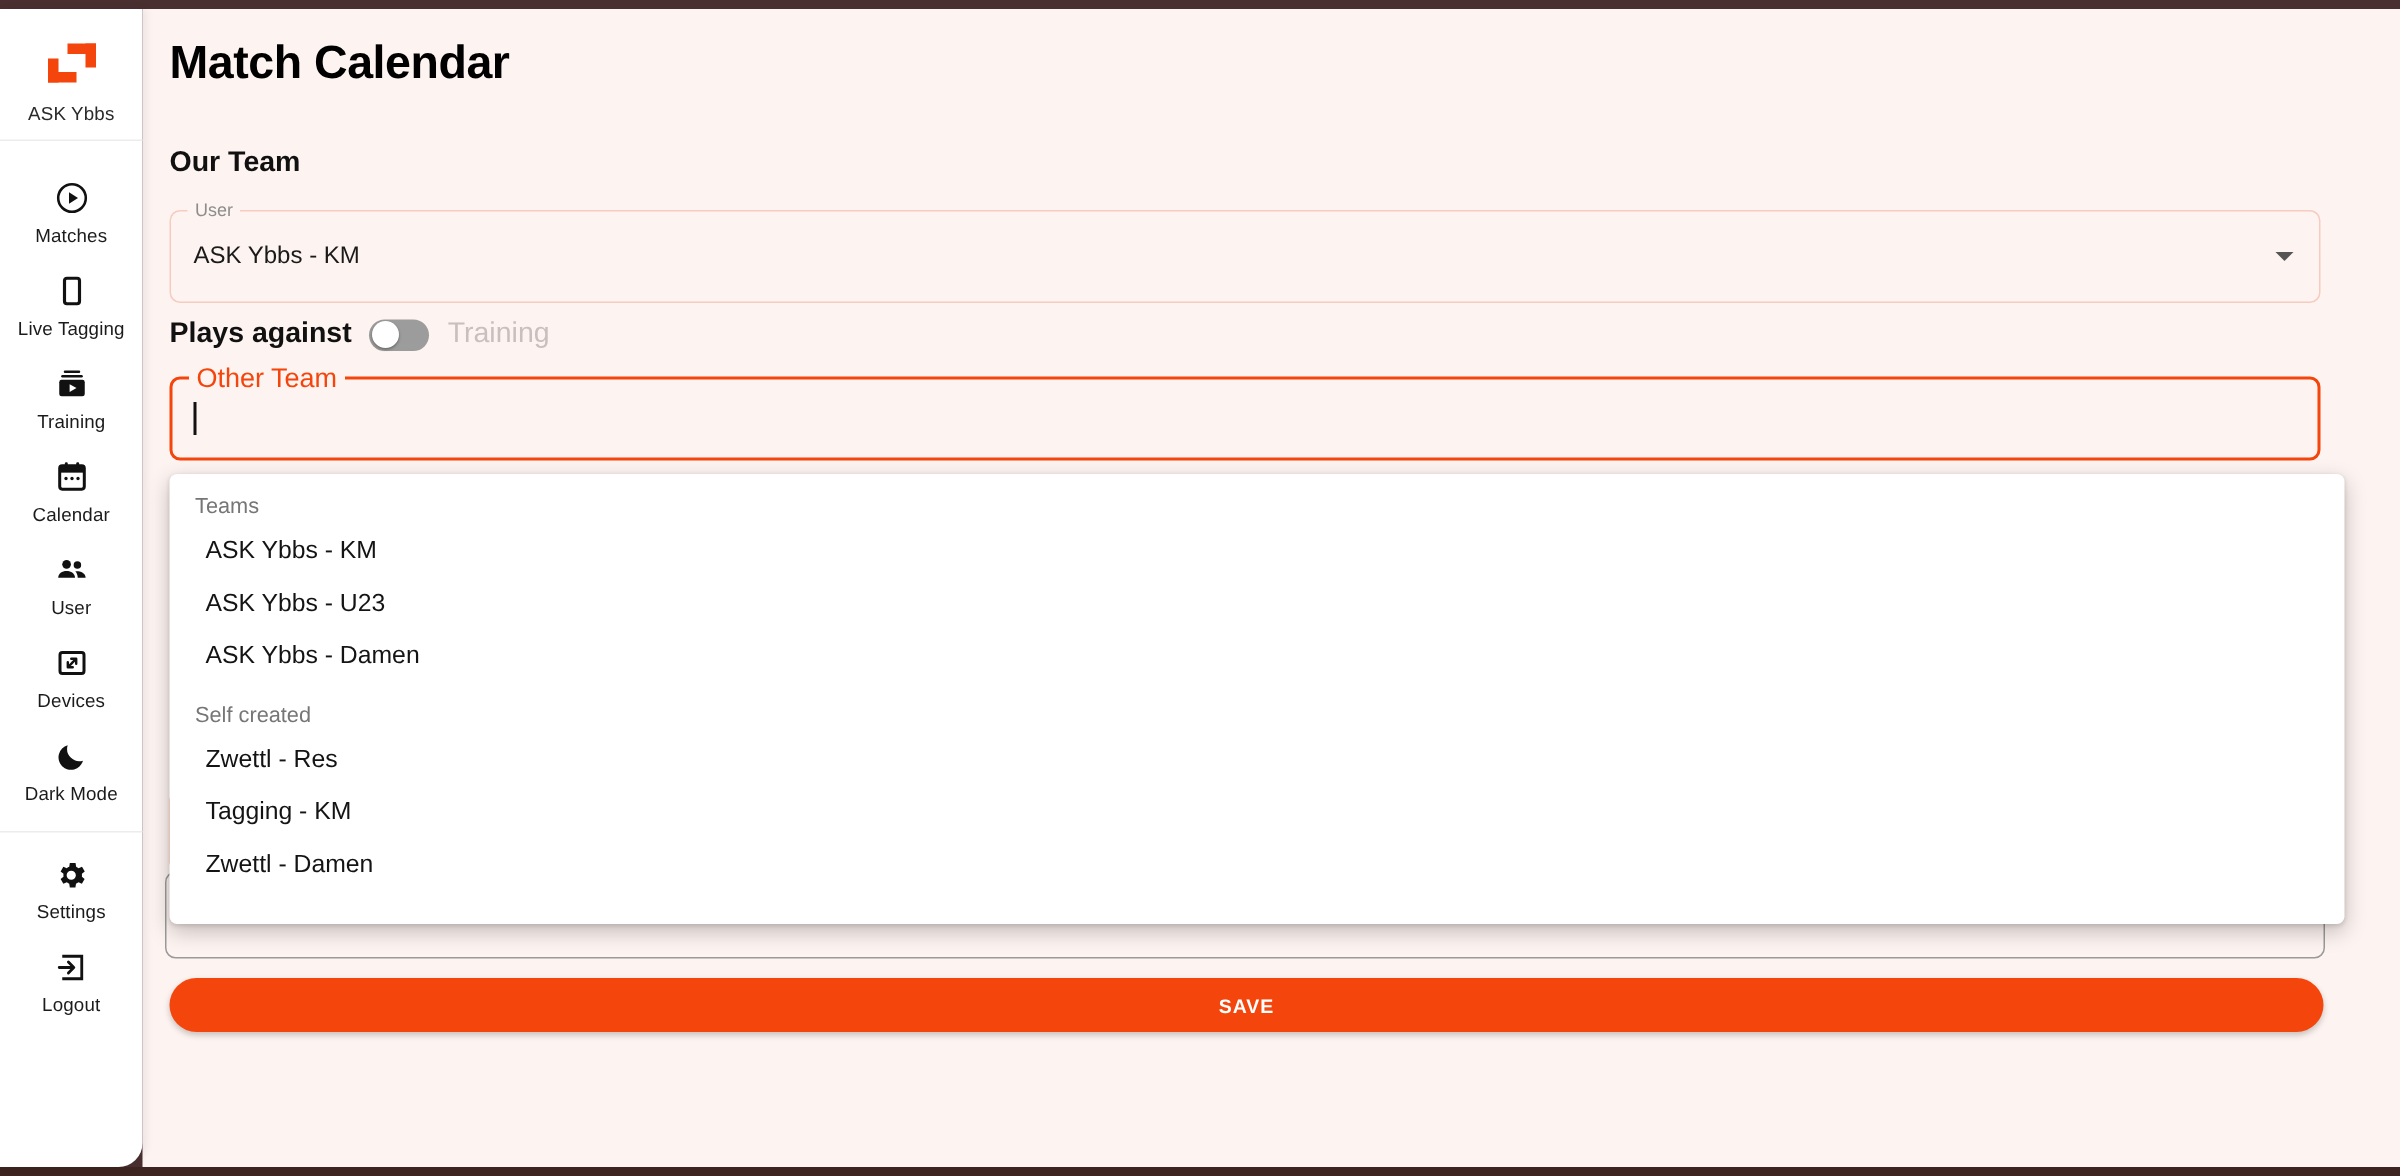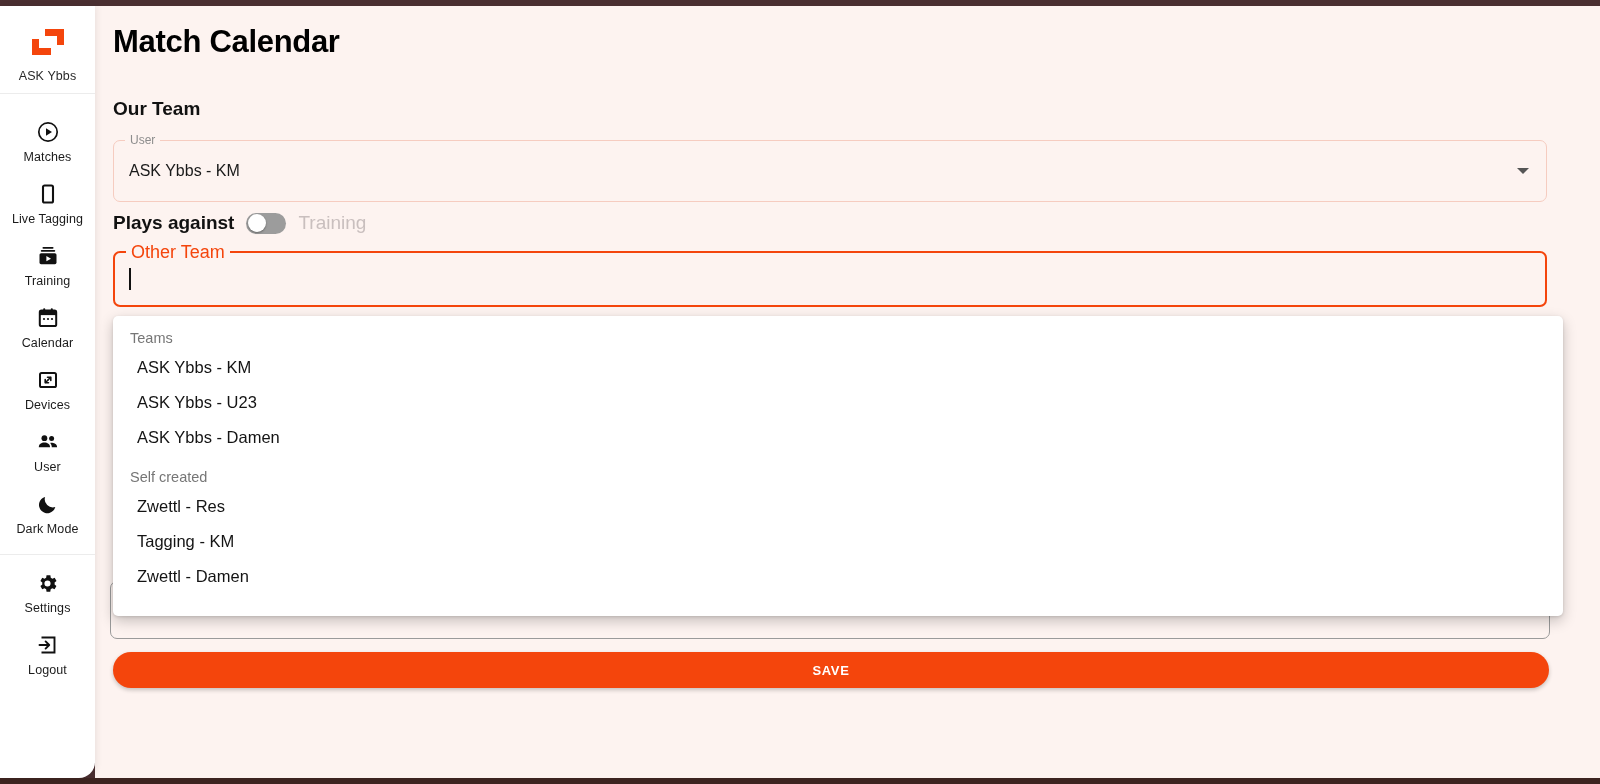--- a/index.html
+++ b/index.html
@@ -272,38 +272,38 @@
               <circle cx="12" cy="13" r="1.1" fill="#111"></circle>
               <circle cx="16" cy="13" r="1.1" fill="#111"></circle>
           </svg>
         </span>
         <span class="nav-label">Calendar</span>
       </div>
 
       <div class="nav-item">
         <span class="ico">
           <svg width="24" height="24" viewBox="0 0 24 24">
-            <rect x="4" y="5" width="16" height="14" rx="1.6" fill="none" stroke="#111" stroke-width="2"></rect>
-            <path d="M9.2 14.8h3.3M9.2 14.8v-3.3M9.2 14.8l2.6-2.6" stroke="#111" stroke-width="1.6" fill="none" stroke-linecap="round"></path>
-            <path d="M14.8 9.2h-3.3M14.8 9.2v3.3M14.8 9.2l-2.6 2.6" stroke="#111" stroke-width="1.6" fill="none" stroke-linecap="round"></path>
-          </svg>
-        </span>
-        <span class="nav-label">Devices</span>
-      </div>
-
-      <div class="nav-item">
-        <span class="ico">
-          <svg width="24" height="24" viewBox="0 0 24 24">
             <circle cx="8.4" cy="8.2" r="2.9" fill="#111"></circle>
             <circle cx="15.6" cy="8.6" r="2.5" fill="#111"></circle>
             <path d="M2.8 17.2c0-3 2.6-4.6 5.6-4.6s5.6 1.6 5.6 4.6z" fill="#111"></path>
             <path d="M14.2 12.9c2.9-.3 6.9.9 6.9 4.3h-5.3c0-1.7-.6-3.2-1.6-4.3z" fill="#111"></path>
           </svg>
         </span>
         <span class="nav-label">User</span>
+      </div>
+
+      <div class="nav-item">
+        <span class="ico">
+          <svg width="24" height="24" viewBox="0 0 24 24">
+            <rect x="4" y="5" width="16" height="14" rx="1.6" fill="none" stroke="#111" stroke-width="2"></rect>
+            <path d="M9.2 14.8h3.3M9.2 14.8v-3.3M9.2 14.8l2.6-2.6" stroke="#111" stroke-width="1.6" fill="none" stroke-linecap="round"></path>
+            <path d="M14.8 9.2h-3.3M14.8 9.2v3.3M14.8 9.2l-2.6 2.6" stroke="#111" stroke-width="1.6" fill="none" stroke-linecap="round"></path>
+          </svg>
+        </span>
+        <span class="nav-label">Devices</span>
       </div>
 
       <div class="nav-item">
         <span class="ico">
           <svg width="24" height="24" viewBox="0 0 24 24">
               <path d="M19.3 15.1A8.2 8.2 0 0 1 9.1 4.9a8.3 8.3 0 1 0 10.2 10.2z" fill="#111"></path>
             </svg>
         </span>
         <span class="nav-label">Dark Mode</span>
       </div>

